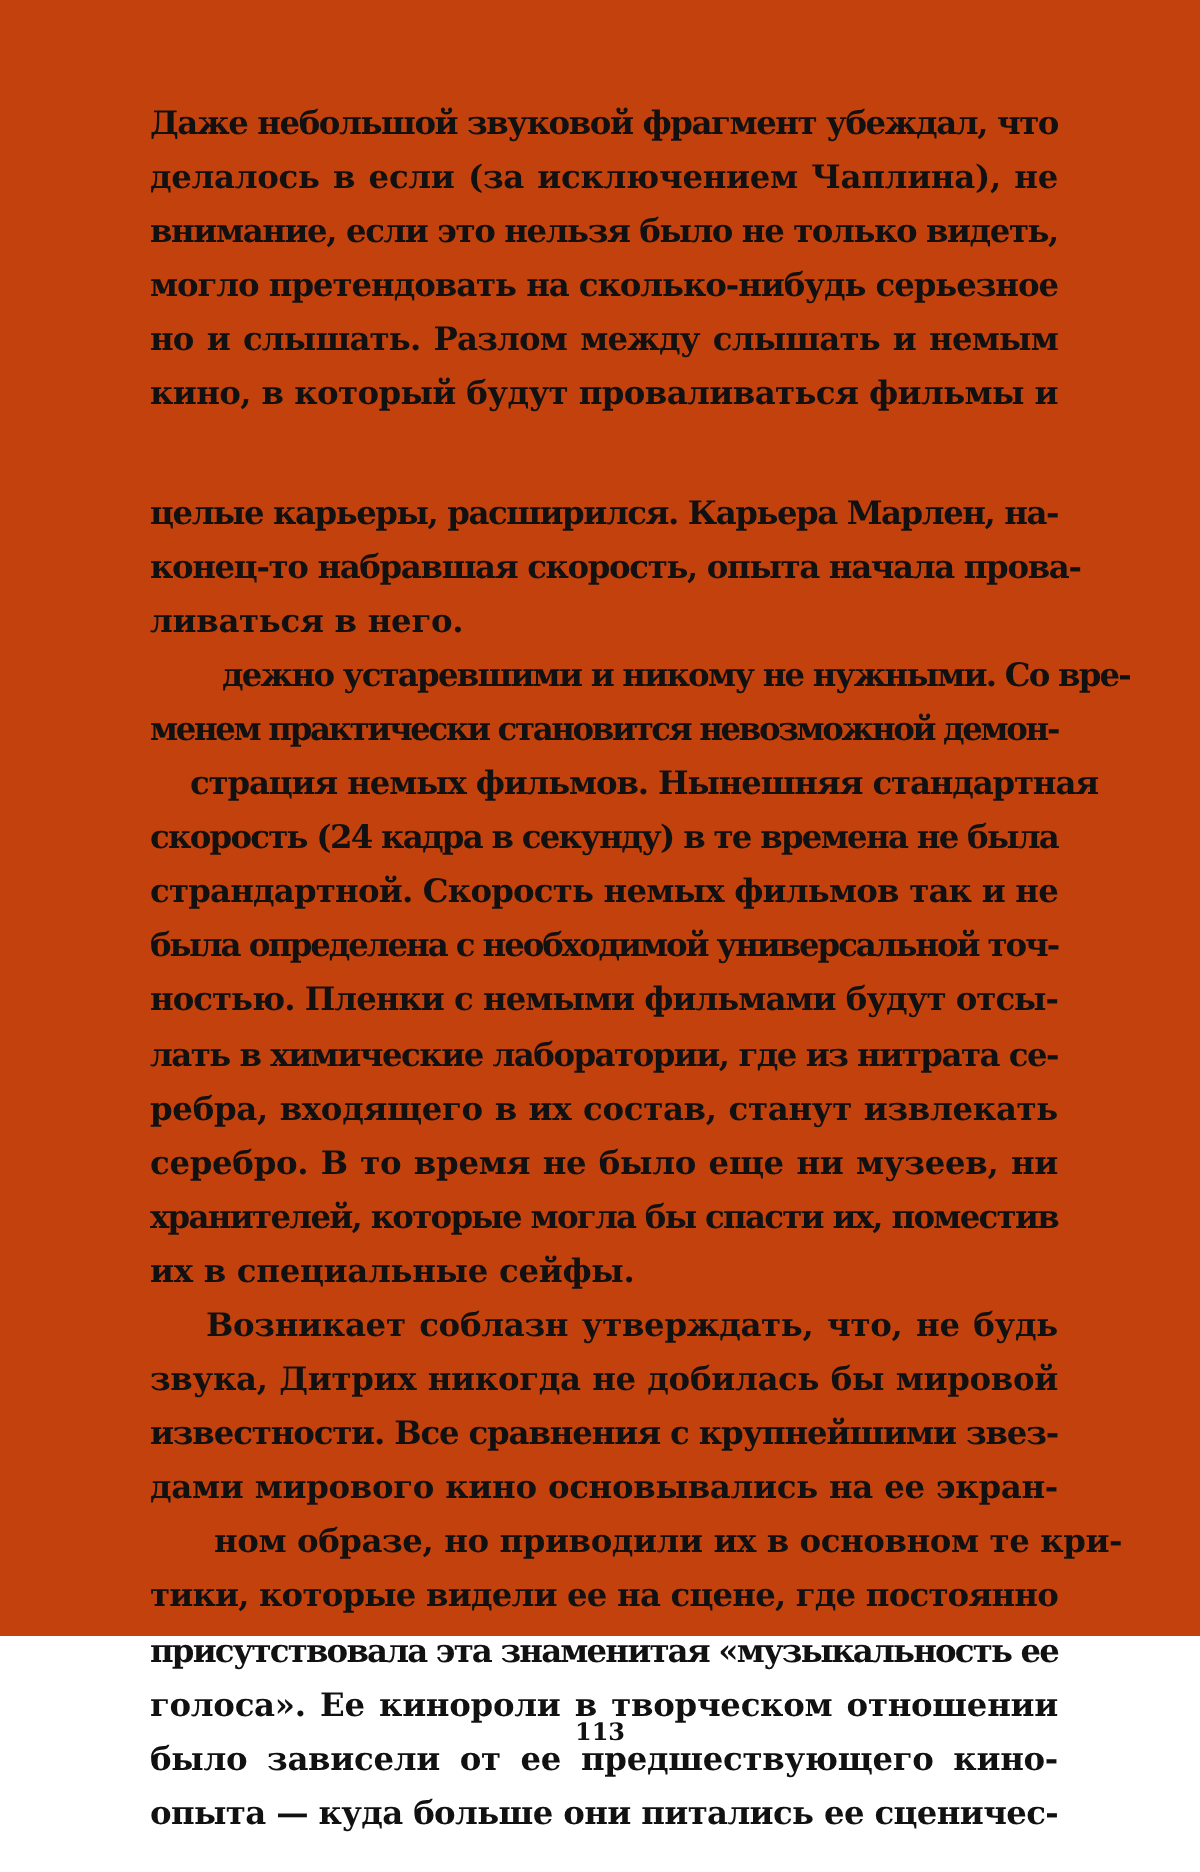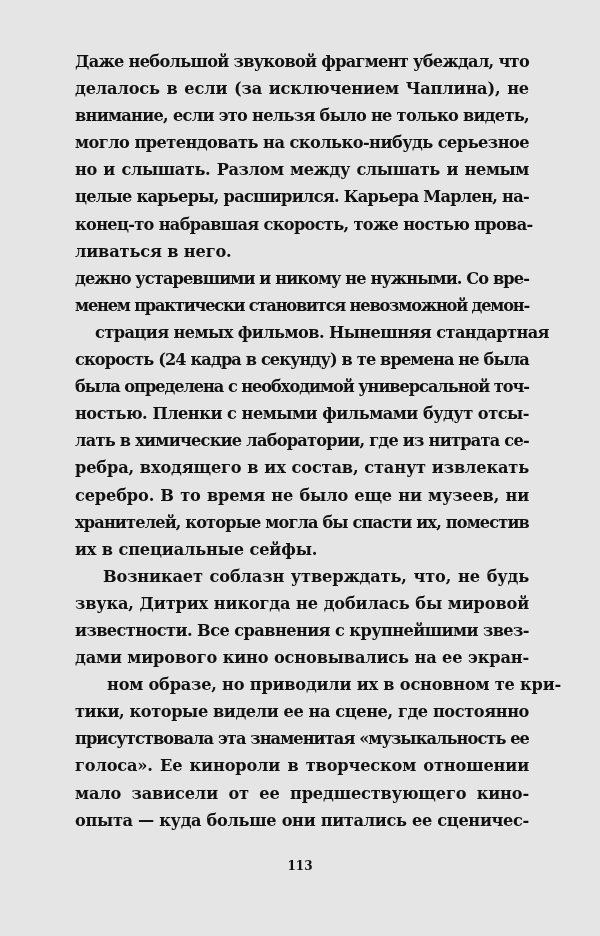--- a/index.html
+++ b/index.html
@@ -9,22 +9,22 @@
   }
   body {
     width: 600px;
     height: 936px;
     position: relative;
     overflow: hidden;
   }
   .page {
     position: absolute;
     left: 0; top: 0;
-    width: 600px; height: 936px;
-    background: #e5e5e5;
+    width: 600px; height: 818px;
+    background: #c2410c;
   }
   .text-block {
     position: absolute;
     left: 75px;
     top: 48px;
     width: 454px;
     font-family: "DejaVu Serif", serif;
     font-size: 16.2px;
     line-height: 27.1px;
     color: #111111;
@@ -61,43 +61,45 @@
 <body>
 
 <div class="page">
   <div class="text-block" id="text-block">
 
     <span class="line" style="letter-spacing: -0.709028px;">Даже небольшой звуковой фрагмент убеждал, что</span>
     <span class="line">делалось в если (за исключением Чаплина), не</span>
     <span class="line" style="letter-spacing: -0.710221px;">внимание, если это нельзя было не только видеть,</span>
     <span class="line" style="letter-spacing: -0.53553px;">могло претендовать на сколько-нибудь серьезное</span>
     <span class="line" style="letter-spacing: -0.412355px;">но и слышать. Разлом между слышать и немым</span>
-    <span class="line" style="letter-spacing: -0.722011px;">целые карьеры, расширился. Карьера Марлен, на-</span>
-    <span class="line" style="letter-spacing: -0.676263px;">конец-то набравшая скорость, тоже ностью прова-</span>
+    <span class="line" style="letter-spacing: -0.300923px;">кино, в который будут проваливаться фильмы и</span>
+    <span class="line" style="letter-spacing: -0.722011px; margin-top: 32px;">целые карьеры, расширился. Карьера Марлен, на-</span>
+    <span class="line" style="letter-spacing: -0.676263px;">конец-то набравшая скорость, опыта начала прова-</span>
     <span class="line last">ливаться в него.</span>
 
-    <span class="line" style="letter-spacing: -0.893886px;">дежно устаревшими и никому не нужными. Со вре-</span>
+    <span class="line" style="letter-spacing: -0.893886px; margin-left: 36px;">дежно устаревшими и никому не нужными. Со вре-</span>
     <span class="line" style="letter-spacing: -1.1746px;">менем практически становится невозможной демон-</span>
     <span class="line" style="letter-spacing: -0.580959px; margin-left: 20px;">страция немых фильмов. Нынешняя стандартная</span>
     <span class="line" style="letter-spacing: -0.866875px;">скорость (24 кадра в секунду) в те времена не была</span>
+    <span class="line" style="letter-spacing: -0.404514px;">страндартной. Скорость немых фильмов так и не</span>
     <span class="line" style="letter-spacing: -1.04355px;">была определена с необходимой универсальной точ-</span>
     <span class="line" style="letter-spacing: -0.501563px;">ностью. Пленки с немыми фильмами будут отсы-</span>
     <span class="line" style="letter-spacing: -0.752679px;">лать в химические лаборатории, где из нитрата се-</span>
     <span class="line">ребра, входящего в их состав, станут извлекать</span>
     <span class="line">серебро. В то время не было еще ни музеев, ни</span>
     <span class="line" style="letter-spacing: -0.858333px;">хранителей, которые могла бы спасти их, поместив</span>
     <span class="line last">их в специальные сейфы.</span>
 
     <span class="line indent">Возникает соблазн утверждать, что, не будь</span>
     <span class="line">звука, Дитрих никогда не добилась бы мировой</span>
     <span class="line" style="letter-spacing: -0.575272px;">известности. Все сравнения с крупнейшими звез-</span>
     <span class="line">дами мирового кино основывались на ее экран-</span>
     <span class="line" style="letter-spacing: -0.21216px; margin-left: 32px;">ном образе, но приводили их в основном те кри-</span>
     <span class="line" style="letter-spacing: -0.411968px;">тики, которые видели ее на сцене, где постоянно</span>
     <span class="line" style="letter-spacing: -0.91629px;">присутствовала эта знаменитая «музыкальность ее</span>
     <span class="line">голоса». Ее кинороли в творческом отношении</span>
-    <span class="line">мало зависели от ее предшествующего кино-</span>
+    <span class="line">было зависели от ее предшествующего кино-</span>
     <span class="line" style="letter-spacing: -0.325px;">опыта — куда больше они питались ее сценичес-</span>
 
   </div>
 
   <div class="page-number">113</div>
 </div>
 
 </body></html>

